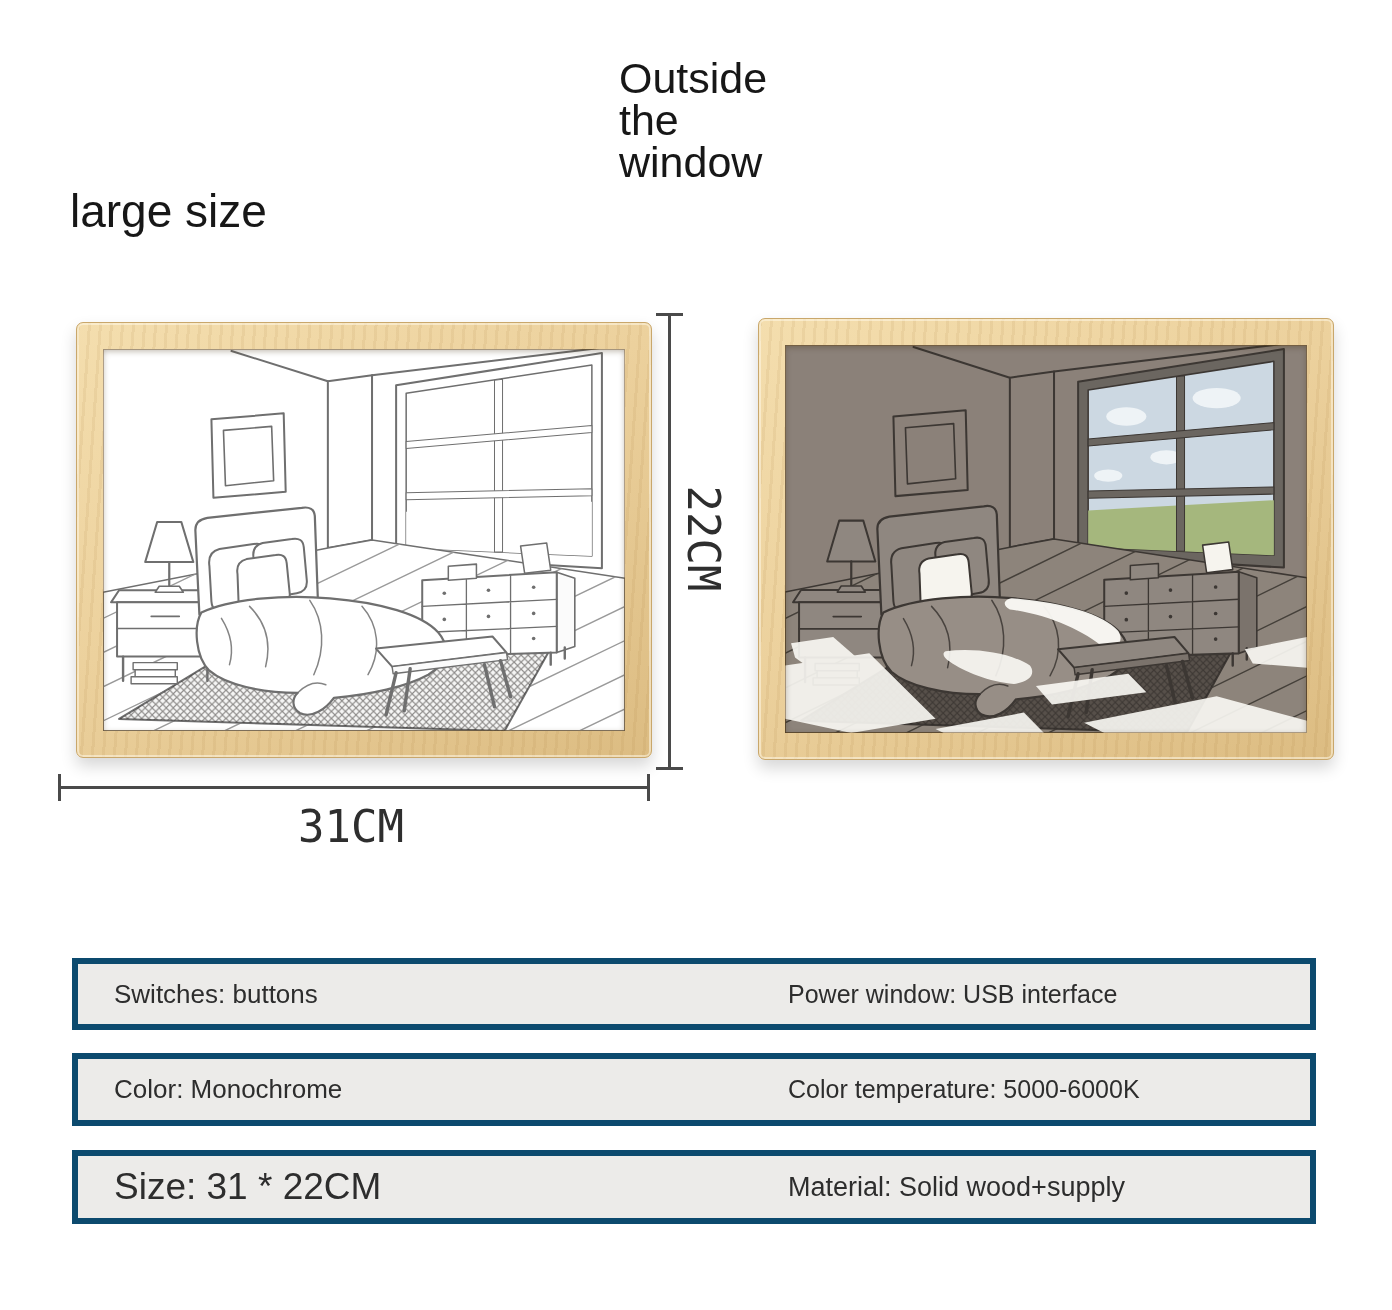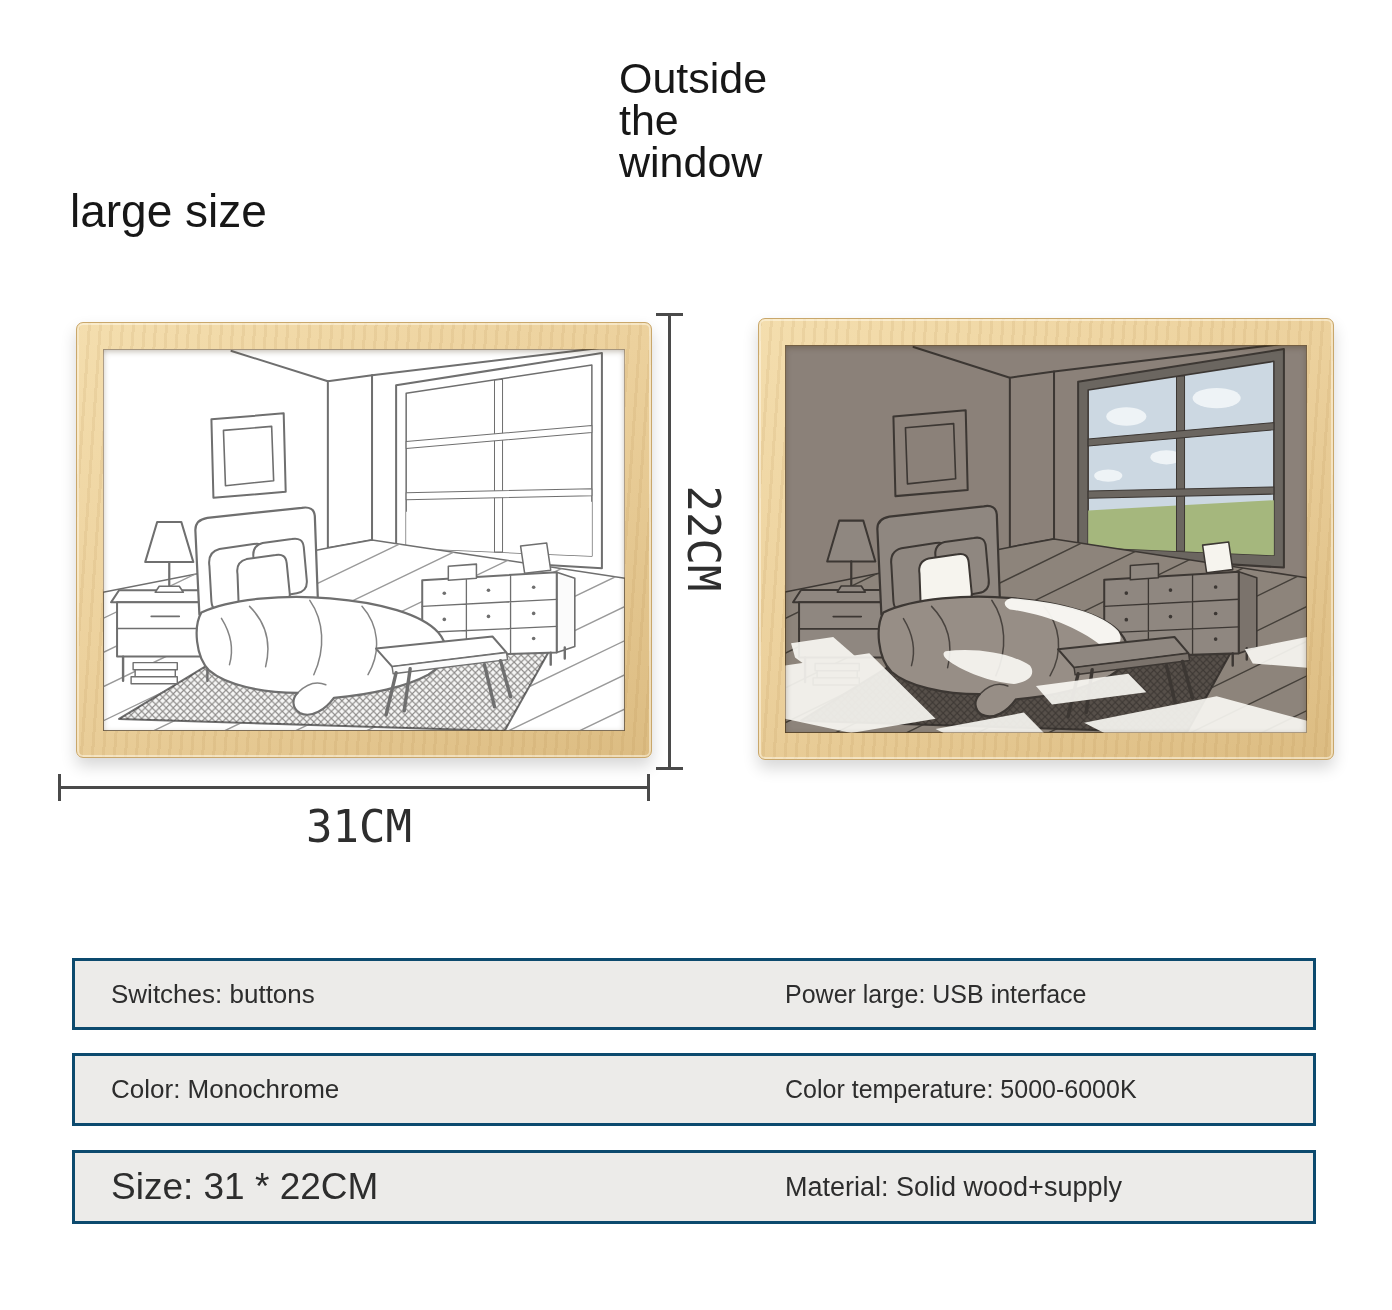--- a/index.html
+++ b/index.html
@@ -53,25 +53,25 @@
   .dim-v-cap{width:27px;height:3px;left:656px;}
   .dim-v-cap.top{top:313px;} .dim-v-cap.bottom{top:767px;}
   .dim-h-line{left:58px;top:786px;width:592px;height:3px;}
   .dim-h-cap{width:3px;height:27px;top:774px;}
   .dim-h-cap.left{left:58px;} .dim-h-cap.right{left:647px;}
   .dim-label{
     position:absolute;font-family:"DejaVu Sans Mono", monospace;
     font-size:44px;color:#2e2e2e;text-align:center;
   }
   .dim-label-height{left:618px;top:513px;width:170px;transform:rotate(90deg);}
-  .dim-label-width{left:244px;top:801px;width:230px;}
+  .dim-label-width{left:236px;top:801px;width:230px;}
   
   .spec-row{
     position:absolute;left:72px;width:1244px;box-sizing:border-box;
-    background:#ecebe9;border:3px solid #0c4a6e;
+    background:#ecebe9;border:6px solid #0c4a6e;
   }
   .spec-row-1{top:958px;height:72px;}
   .spec-row-2{top:1053px;height:73px;}
   .spec-row-3{top:1150px;height:74px;}
   .spec-cell{
     position:absolute;top:0;height:100%;display:flex;align-items:center;
     font-size:26px;color:#2d2d2d;white-space:nowrap;
   }
   .spec-cell.left{left:36px;}
   .spec-cell.right{left:710px;font-size:25px;}
@@ -225,21 +225,21 @@
 <div class="dim dim-v-cap bottom"></div>
 <div class="dim-label dim-label-height">22CM</div>
 
 <div class="dim dim-h-line"></div>
 <div class="dim dim-h-cap left"></div>
 <div class="dim dim-h-cap right"></div>
 <div class="dim-label dim-label-width">31CM</div>
 
 <div class="spec-row spec-row-1">
   <div class="spec-cell left">Switches: buttons</div>
-  <div class="spec-cell right">Power large: USB interface</div>
+  <div class="spec-cell right">Power window: USB interface</div>
 </div>
 <div class="spec-row spec-row-2">
   <div class="spec-cell left">Color: Monochrome</div>
   <div class="spec-cell right">Color temperature: 5000-6000K</div>
 </div>
 <div class="spec-row spec-row-3">
   <div class="spec-cell left">Size: 31 * 22CM</div>
   <div class="spec-cell right">Material: Solid wood+supply</div>
 </div>
 

